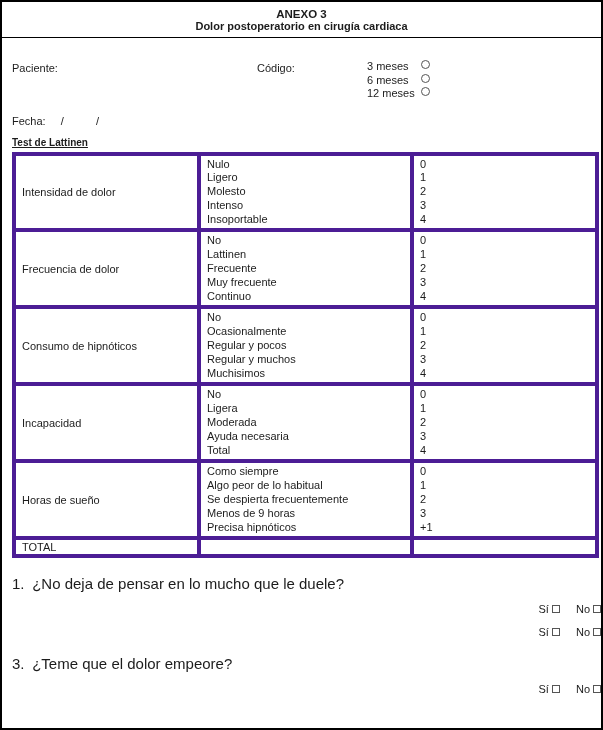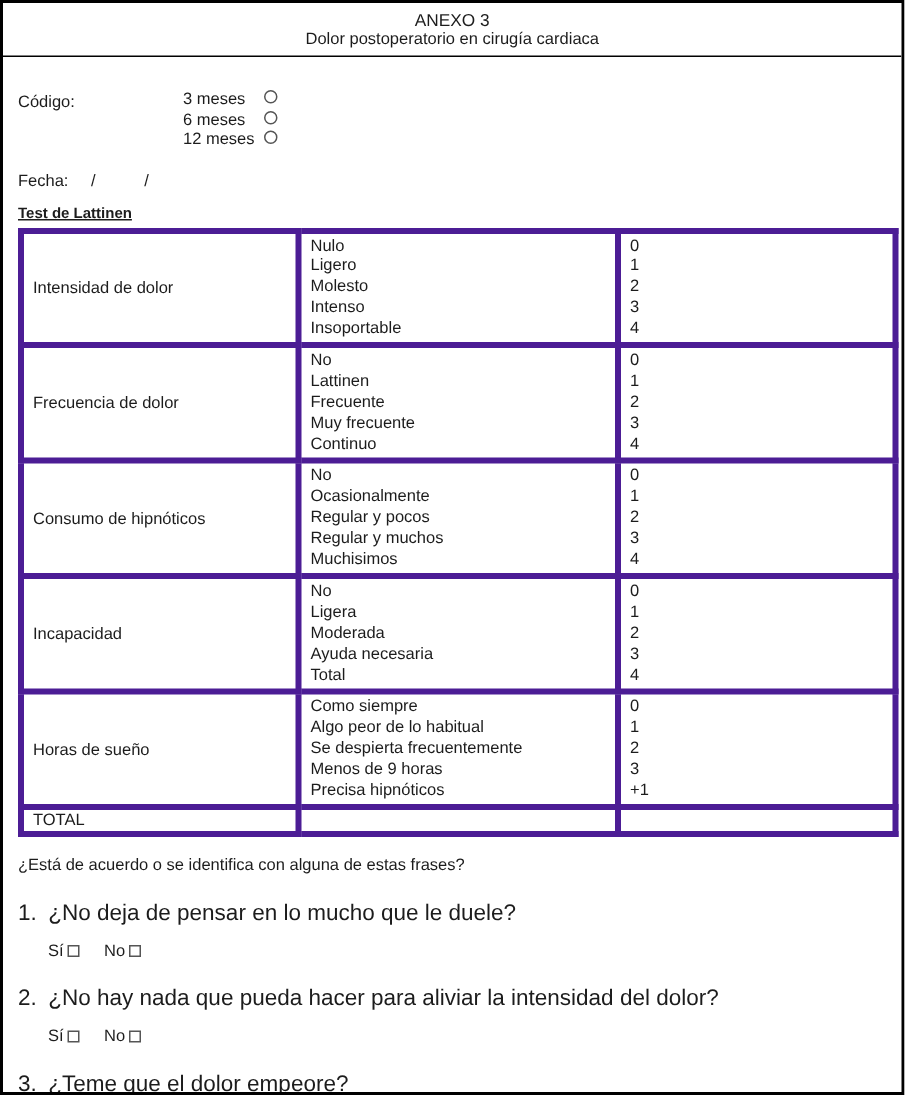--- a/index.html
+++ b/index.html
@@ -4,21 +4,21 @@
 <style>
   * { margin:0; padding:0; box-sizing:border-box; }
   html,body { background:#e8e8e8; }
   body { font-family:"Liberation Sans", sans-serif; color:#1c1c1c; }
   .page {
     width:603px; height:730px; background:#fff;
     border:2px solid #000; position:relative; overflow:hidden;
     margin:0 auto;
   }
   .hdr { text-align:center; padding-top:7px; }
-  .hdr div { font-weight:normal; font-size:11px; line-height:11.5px; }
+  .hdr div { font-weight:bold; font-size:11px; line-height:11.5px; }
   .hdr .title { font-size:11.5px; }
   .hdr .edition { text-decoration:underline; }
   .rule { height:0; border-top:1.5px solid #000; margin-top:5px; }
 
   .row1 { display:flex; align-items:flex-start; margin:24px 10px 0 10px; font-size:11px; }
   .lbl-paciente { width:245px; }
   .lbl-codigo { width:110px; }
   .codigo-opts { margin-top:-2px; }
   .codigo-opt { display:flex; height:13.5px; }
   .codigo-opt .txt { width:54px; font-size:11px; }
@@ -34,36 +34,37 @@
   .col-cat { width:185px; }
   .col-opt { width:213px; }
   .col-val { width:185px; }
   .cat-cell { vertical-align:middle; }
   .opt-line { line-height:13.8px; height:13.8px; }
   .total-row td { padding:1px 6px; height:17px; }
 
   .q-intro { margin:13px 10px 0 10px; font-size:11px; }
   .question { margin:17px 10px 0 10px; font-size:15px; }
   .q-num { display:inline-block; width:16px; }
-  .yesno { margin:11px 0 0 30px; display:flex; align-items:center; font-size:11px; }
+  .yesno { margin:11px 0 0 30px; display:flex; align-items:center; font-size:11px;justify-content:flex-end; }
   .checkbox { width:8px; height:8px; border:1px solid #555; display:inline-block; margin-left:3px; background:#fff; }
   .no-lbl { margin-left:16px; }
 </style>
 </head>
 <body>
 
 <div class="page">
 
   <div class="hdr">
     <div class="title">ANEXO 3</div>
     <div class="subtitle">Dolor postoperatorio en cirugía cardiaca</div>
   </div>
   <div class="rule"></div>
 
   <div class="row1">
+    <span class="lbl-paciente">Paciente:</span>
     <span class="lbl-codigo">Código:</span>
     <div class="codigo-opts">
       <div class="codigo-opt">
         <span class="txt">3 meses</span>
         <span class="radio"></span>
       </div>
       <div class="codigo-opt">
         <span class="txt">6 meses</span>
         <span class="radio"></span>
       </div>
@@ -180,37 +181,32 @@
     </tr>
 
     <tr class="total-row">
       <td>TOTAL</td>
       <td></td>
       <td></td>
     </tr>
   </tbody>
     </table>
 
-  <div class="q-intro">¿Está de acuerdo o se identifica con alguna de estas frases?</div>
 
   <div class="question">
     <span class="q-num">1.</span>
     <span>¿No deja de pensar en lo mucho que le duele?</span>
   </div>
   <div class="yesno">
     <span>Sí</span>
     <span class="checkbox"></span>
     <span class="no-lbl">No</span>
     <span class="checkbox"></span>
   </div>
 
-  <div class="question">
-    <span class="q-num">2.</span>
-    <span>¿No hay nada que pueda hacer para aliviar la intensidad del dolor?</span>
-  </div>
   <div class="yesno">
     <span>Sí</span>
     <span class="checkbox"></span>
     <span class="no-lbl">No</span>
     <span class="checkbox"></span>
   </div>
 
   <div class="question">
     <span class="q-num">3.</span>
     <span>¿Teme que el dolor empeore?</span>

